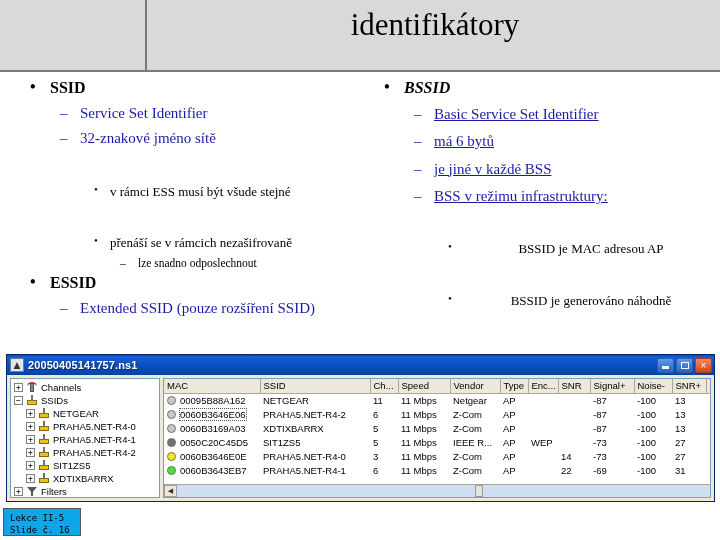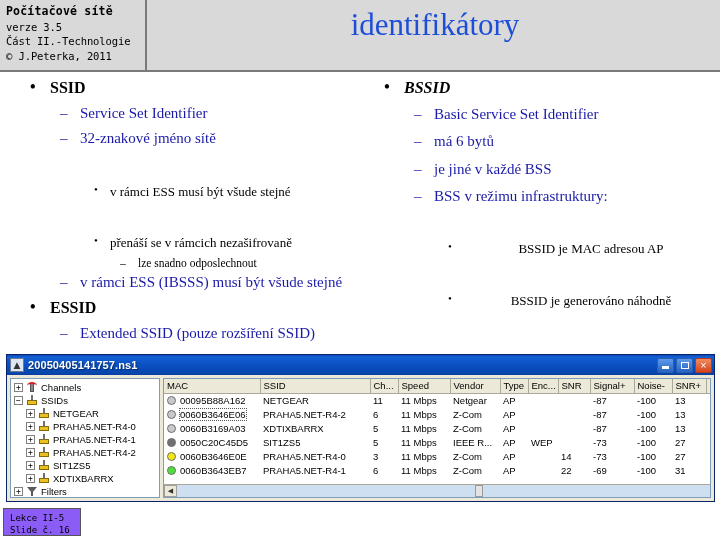--- a/index.html
+++ b/index.html
@@ -50,21 +50,21 @@
   }
   .slide-title {
     position: absolute;
     left: 150px; top: 0;
     width: 570px; height: 50px;
     display: flex;
     align-items: center;
     justify-content: center;
     font-family: "Liberation Serif", serif;
     font-size: 31px;
-    color: #1d4ed8;
+    color: #000000;
   }
 
   
   .content {
     position: absolute;
     left: 0; top: 78px;
     width: 720px; height: 272px;
   }
   .col {
     position: absolute;
@@ -127,21 +127,21 @@
     margin-bottom: 2px;
     line-height: 1.2;
   }
   .b4::before {
     content: "\2013";
     position: absolute;
     left: 106px; top: 0;
     font-size: 11.5px;
   }
   .col-right .b1 { margin-bottom: 7px; font-style: italic; }
-  .col-right .b2 { margin-bottom: 9px; }
+  .col-right .b2 { margin-bottom: 9px; text-decoration: underline; }
   .col-right .b3 { margin-bottom: 9px; text-align: center; }
 
   
   .app-window {
     position: absolute;
     left: 6px; top: 354px;
     width: 709px; height: 148px;
     background: #ece9d8;
     border: 1px solid #0a246a;
     box-sizing: border-box;
@@ -383,52 +383,45 @@
     background: #e3e3e3;
     border: 1px solid #9a9a9a;
     box-sizing: border-box;
   }
 
   
   .footer-box {
     position: absolute;
     left: 3px; top: 508px;
     width: 78px; height: 28px;
-    background: #8b5cf6;
+    background: #0ea5e9;
     border: 1px solid #555;
     box-sizing: border-box;
     padding: 3px 0 0 6px;
     font-family: "DejaVu Sans Mono", monospace;
     font-size: 9px;
     color: #000;
     line-height: 1.35;
   }
 </style>
 </head>
 <body>
 
 <div class="header-band">
-  <div class="course-box">
-    <div class="course-title">Počítačové sítě</div>
-    <div class="course-line">verze 3.5</div>
-    <div class="course-line">Část II.-Technologie</div>
-    <div class="course-line">© J.Peterka, 2011</div>
-  </div>
   <div class="slide-title">identifikátory</div>
 </div>
 
 <div class="content">
   <div class="col col-left" id="col-left">
       <div class="b1">SSID</div>
       <div class="b2">Service Set Identifier</div>
       <div class="b2">32-znakové jméno sítě</div>
       <div class="b3">v rámci  ESS musí  být všude  stejné</div>
       <div class="b3">přenáší  se v rámcich  nezašifrovaně</div>
       <div class="b4">lze snadno odposlechnout</div>
-      <div class="b2">v rámci ESS (IBSSS) musí být všude stejné</div>
       <div class="b1">ESSID</div>
       <div class="b2">Extended SSID (pouze rozšíření SSID)</div>
     </div>
   <div class="col col-right" id="col-right">
       <div class="b1">BSSID</div>
       <div class="b2">Basic Service Set Identifier</div>
       <div class="b2">má 6 bytů</div>
       <div class="b2">je jiné v každé BSS</div>
       <div class="b2">BSS v režimu infrastruktury:</div>
       <div class="b3">BSSID je MAC adresou AP</div>

